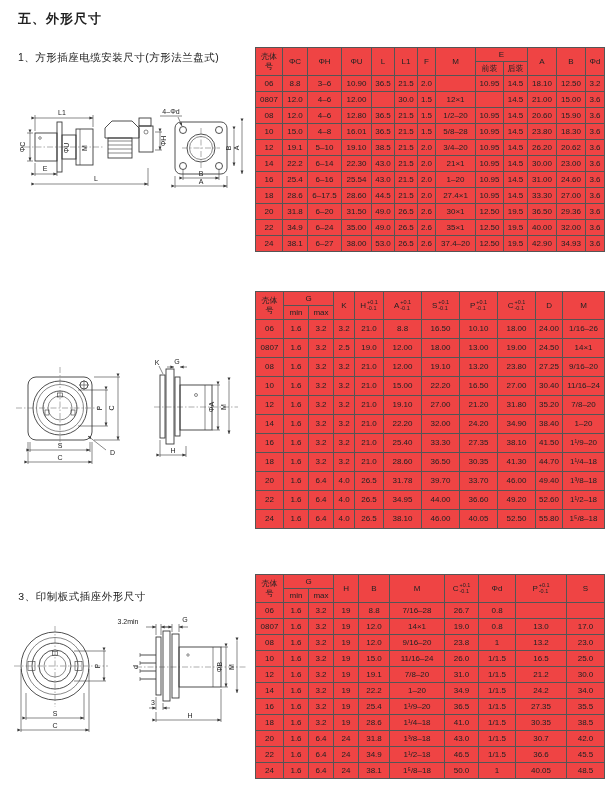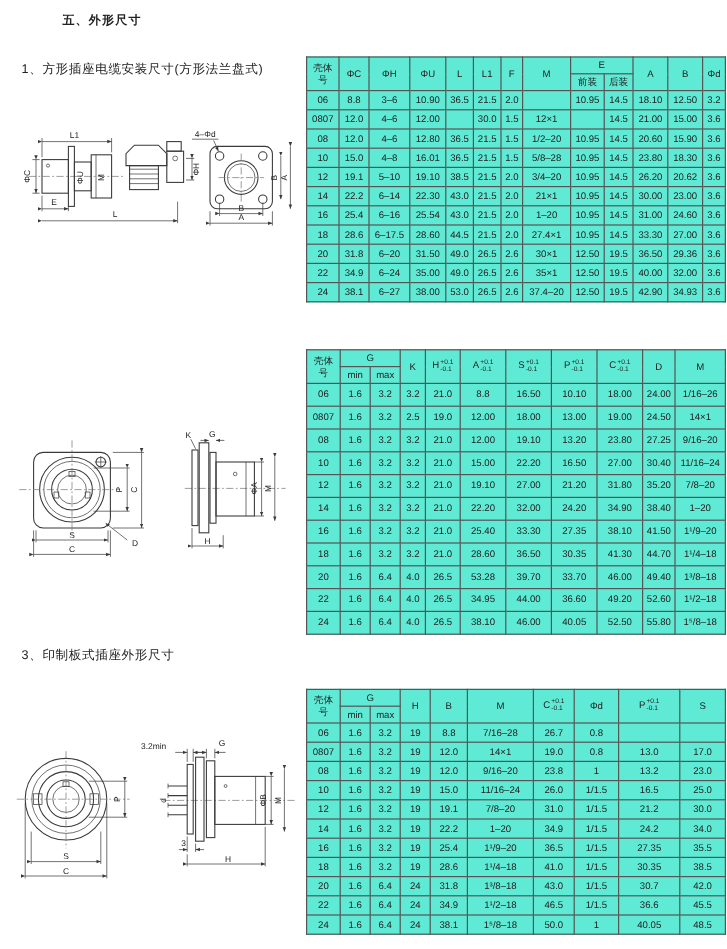--- a/index.html
+++ b/index.html
@@ -1,24 +1,24 @@
 <!DOCTYPE html>
 <html><head>
 <meta charset="utf-8">
 <style>
   html,body{margin:0;padding:0;background:#fff;}
   #page{position:relative;width:606px;height:791px;background:#fff;overflow:hidden;
         font-family:"Liberation Sans",sans-serif;color:#222;}
-  .page-title{position:absolute;left:18px;top:10px;font-size:10px;font-weight:bold;letter-spacing:1px;margin-left:34px;}
+  .page-title{position:absolute;left:18px;top:10px;font-size:13px;font-weight:bold;letter-spacing:1px;}
   .sec-heading{position:absolute;font-size:10.5px;letter-spacing:0.5px;text-align:right;}
   #h1{left:18px;top:51px;}
   #h2{left:18px;top:280px;}
-  #h3{left:18px;top:539px;}
+  #h3{left:18px;top:590px;font-family:Liberation Mono, monospace;}
   table.dim-table{position:absolute;border-collapse:collapse;table-layout:fixed;
-        background:#5eead4;}
+        background:#ef4444;}
   .dim-table th,.dim-table td{border:1px solid #555;font-size:8px;font-weight:normal;
         text-align:center;vertical-align:middle;padding:0 1px;line-height:1.15;color:#222;
         white-space:pre-line;overflow:hidden;}
   #t1{left:255px;top:47px;width:349px;}
   #t2{left:255px;top:291px;width:349px;}
   #t3{left:255px;top:574px;width:349px;}
   #t1 thead tr{height:14px;} #t2 thead tr{height:14px;} #t3 thead tr{height:14px;}
   #t1 td{height:15px;} #t2 td{height:18px;} #t3 td{height:15px;}
   .tol{display:inline-block;vertical-align:-2px;margin-left:1px;font-size:5.5px;
         line-height:1;text-align:left;}
@@ -597,21 +597,21 @@
           <td>41.30</td>
           <td>44.70</td>
           <td>1¹/4–18</td>
         </tr>
         <tr>
           <td>20</td>
           <td>1.6</td>
           <td>6.4</td>
           <td>4.0</td>
           <td>26.5</td>
-          <td>53.28</td>
+          <td>31.78</td>
           <td>39.70</td>
           <td>33.70</td>
           <td>46.00</td>
           <td>49.40</td>
           <td>1³/8–18</td>
         </tr>
         <tr>
           <td>22</td>
           <td>1.6</td>
           <td>6.4</td>

